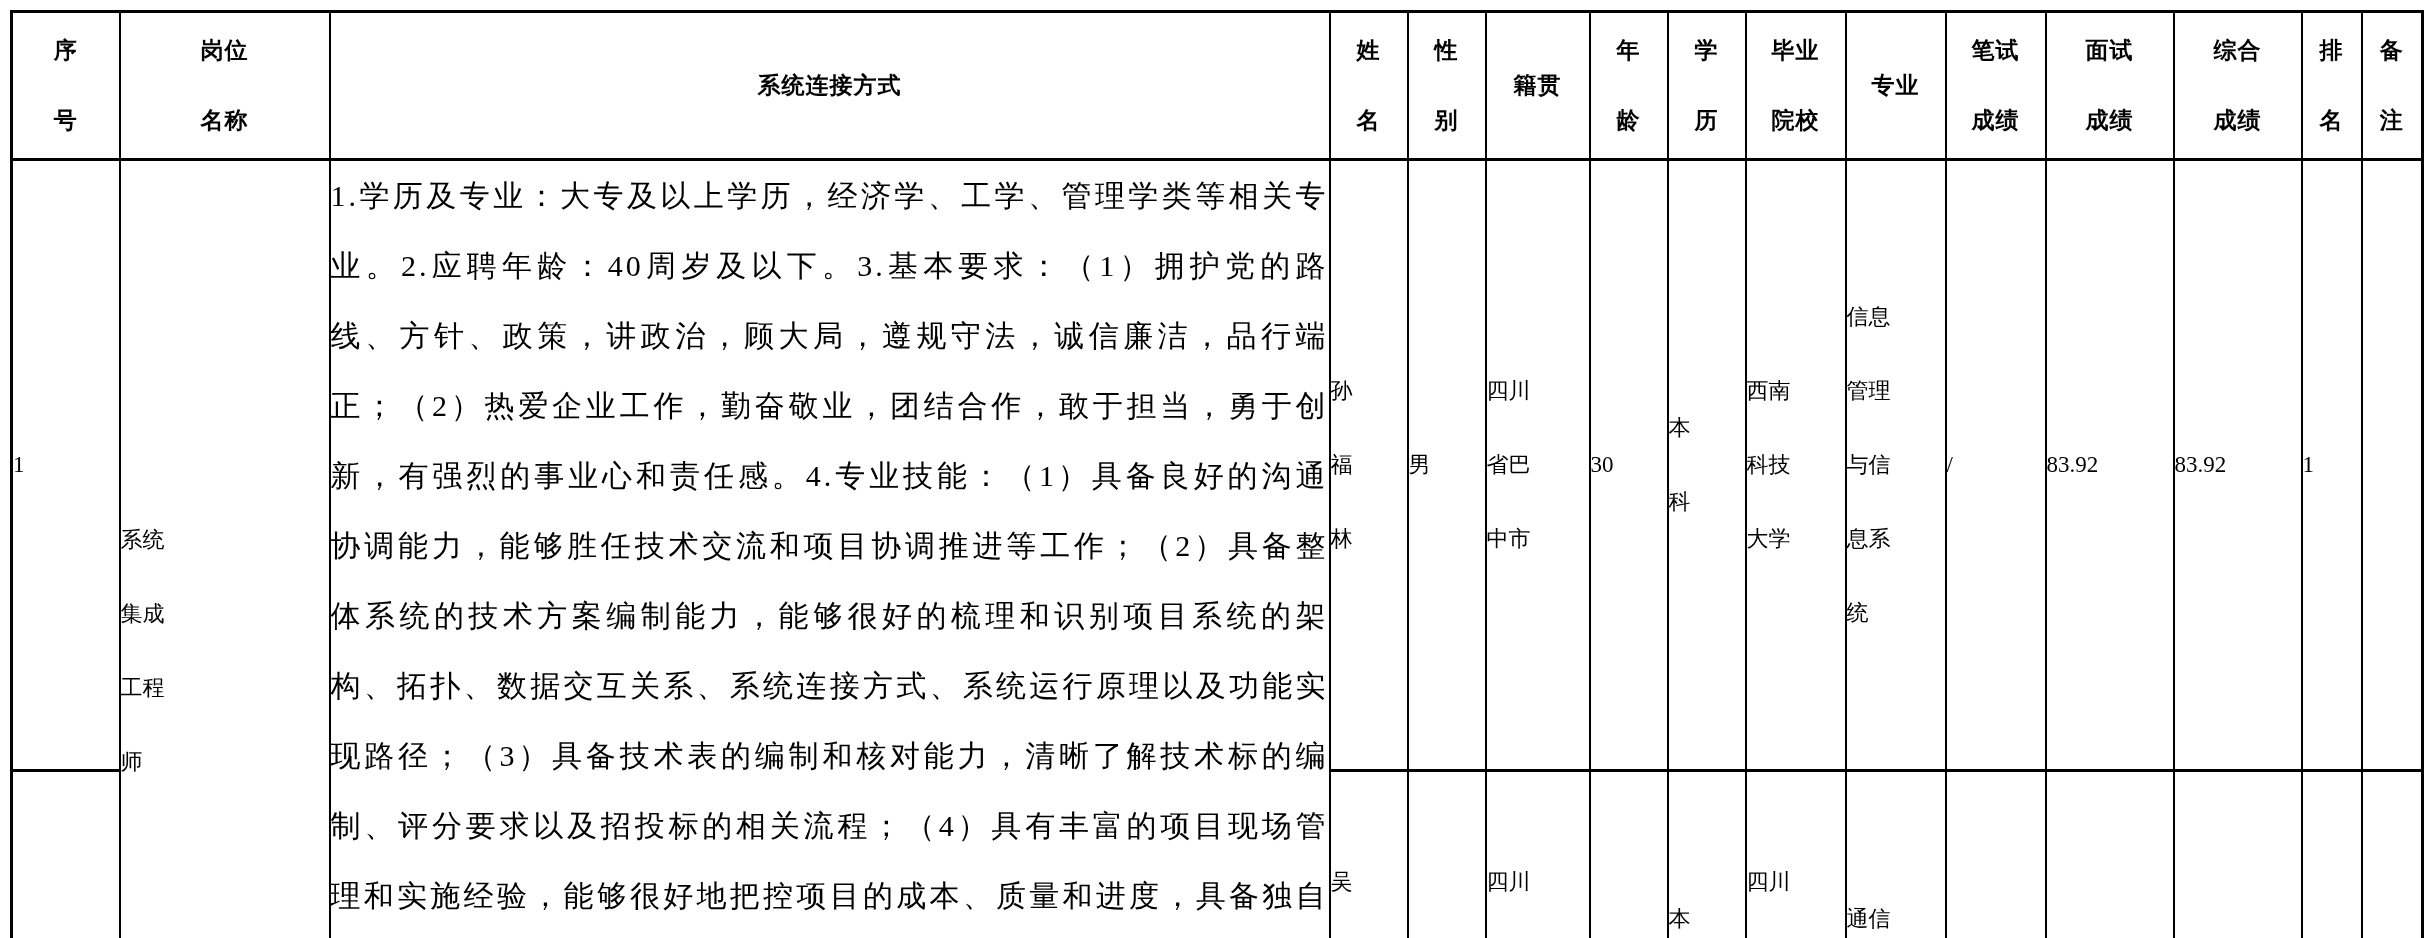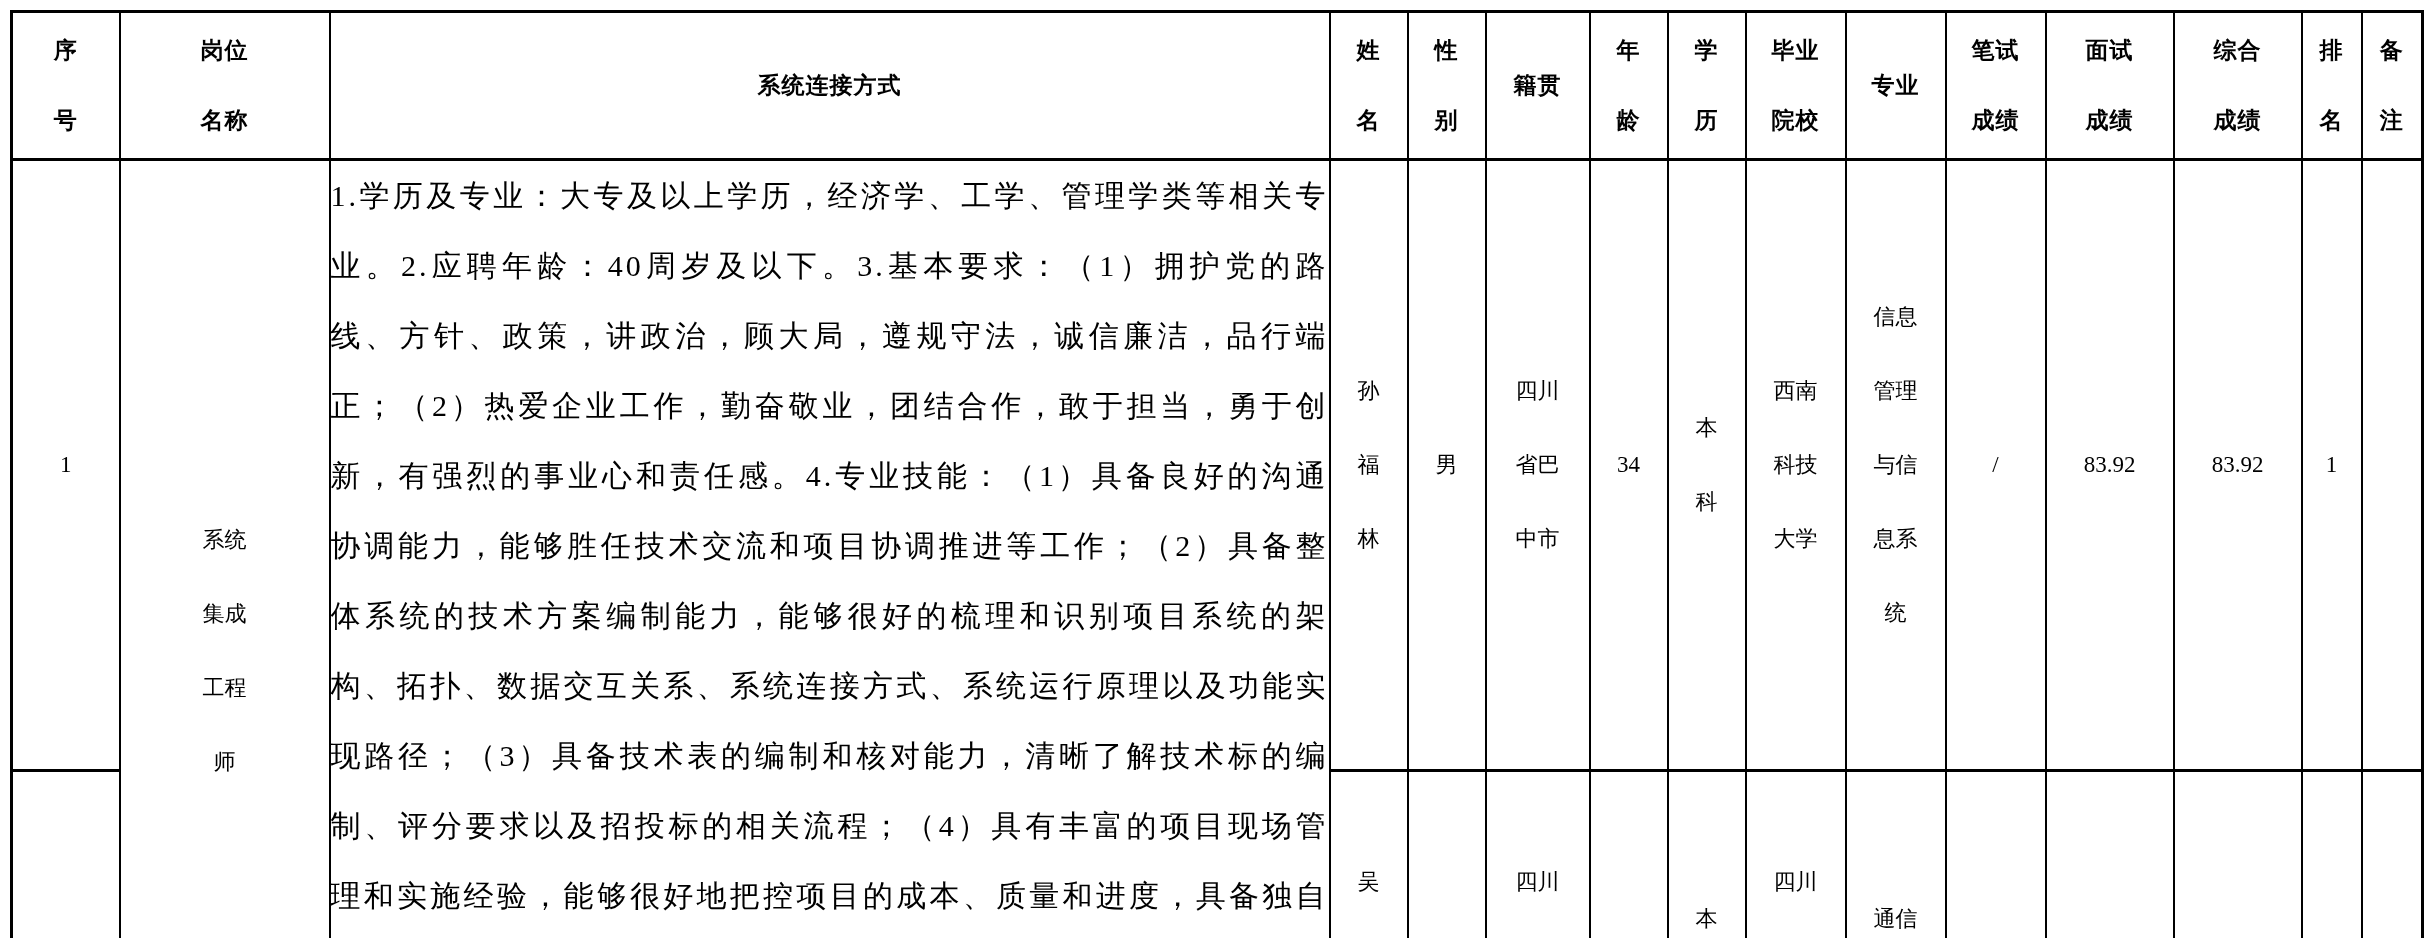--- a/index.html
+++ b/index.html
@@ -41,21 +41,20 @@
     line-height: 70px;
     white-space: pre-line;
     text-align: center;
     vertical-align: middle;
     letter-spacing: 1px;
   }
   .cell {
     font-size: 22px;
     line-height: 74px;
     white-space: pre-line;
-    text-align: center;
     vertical-align: middle;
     font-weight: normal;
   }
   .num { font-size: 23px; letter-spacing: 0; }
   .req {
     font-size: 30px;
     line-height: 70px;
     text-align: justify;
     vertical-align: middle;
     padding: 0 16px;
@@ -125,21 +124,21 @@
 工程
 师</td>
       <td class="req" rowspan="2">1.学历及专业：大专及以上学历，经济学、工学、管理学类等相关专业。2.应聘年龄：40周岁及以下。3.基本要求：（1）拥护党的路线、方针、政策，讲政治，顾大局，遵规守法，诚信廉洁，品行端正；（2）热爱企业工作，勤奋敬业，团结合作，敢于担当，勇于创新，有强烈的事业心和责任感。4.专业技能：（1）具备良好的沟通协调能力，能够胜任技术交流和项目协调推进等工作；（2）具备整体系统的技术方案编制能力，能够很好的梳理和识别项目系统的架构、拓扑、数据交互关系、系统连接方式、系统运行原理以及功能实现路径；（3）具备技术表的编制和核对能力，清晰了解技术标的编制、评分要求以及招投标的相关流程；（4）具有丰富的项目现场管理和实施经验，能够很好地把控项目的成本、质量和进度，具备独自协调和推进项目的能力；（5）能够熟练使用OFFICE、VISIO、CAD以及项目管理的相关工具。5.工作经历：具有1年及以上相关岗位从业工作经验。</td>
       <td class="cell rb">孙
 福
 林</td>
       <td class="cell rb">男</td>
       <td class="cell rb">四川
 省巴
 中市</td>
-      <td class="cell num rb">34</td>
+      <td class="cell num rb">30</td>
       <td class="cell rb">本
 科</td>
       <td class="cell rb">西南
 科技
 大学</td>
       <td class="cell rb">信息
 管理
 与信
 息系
 统</td>

